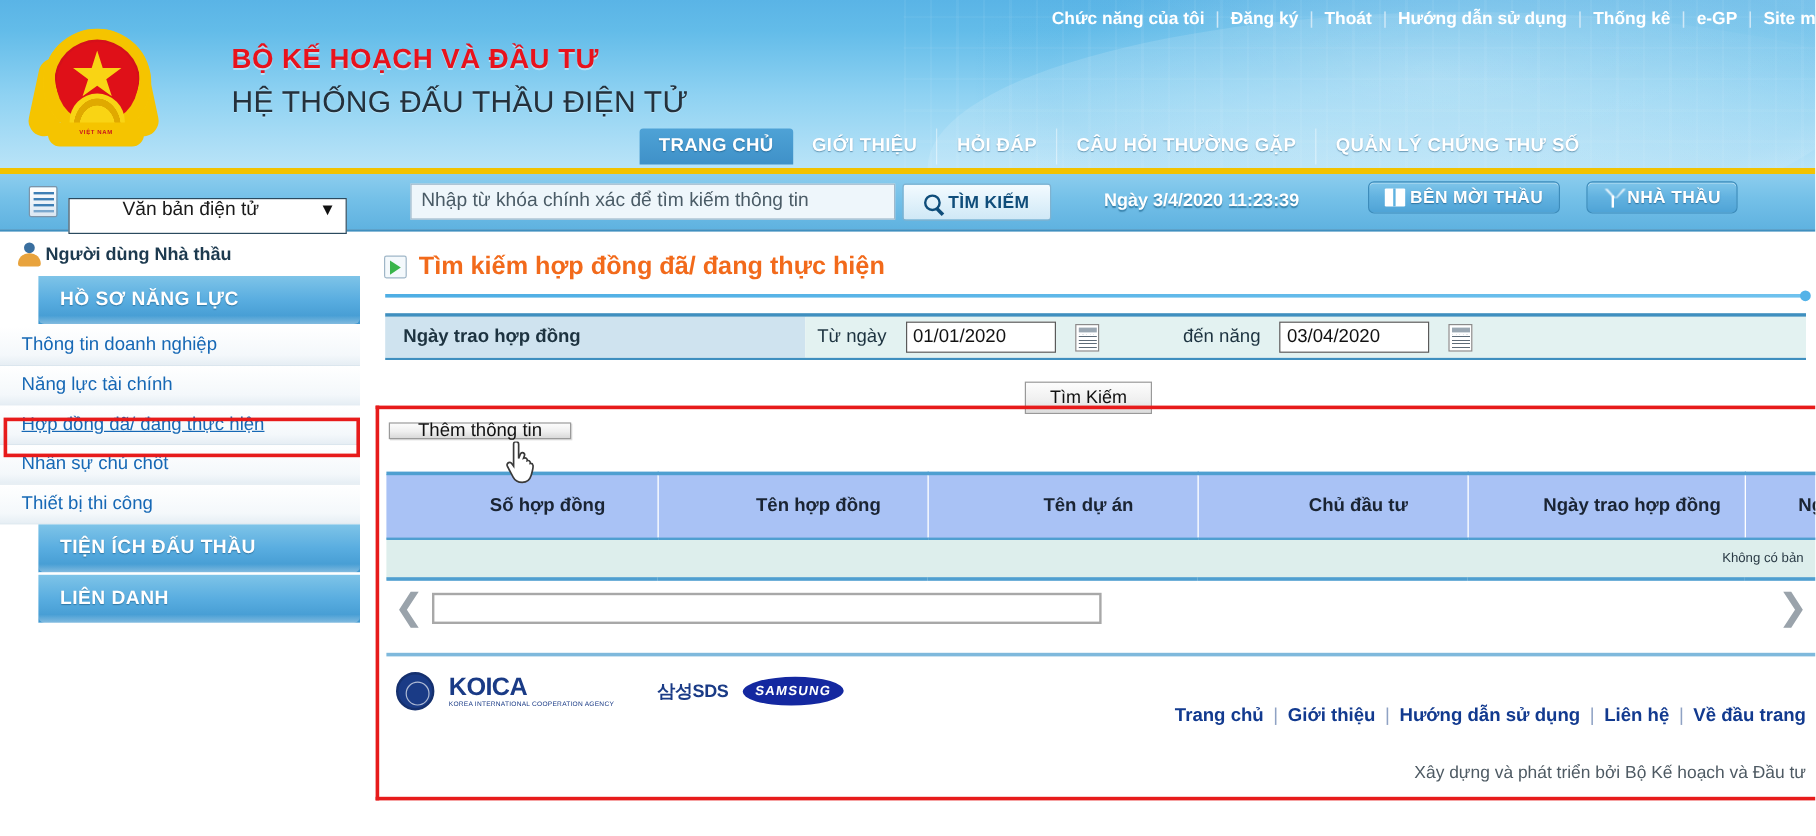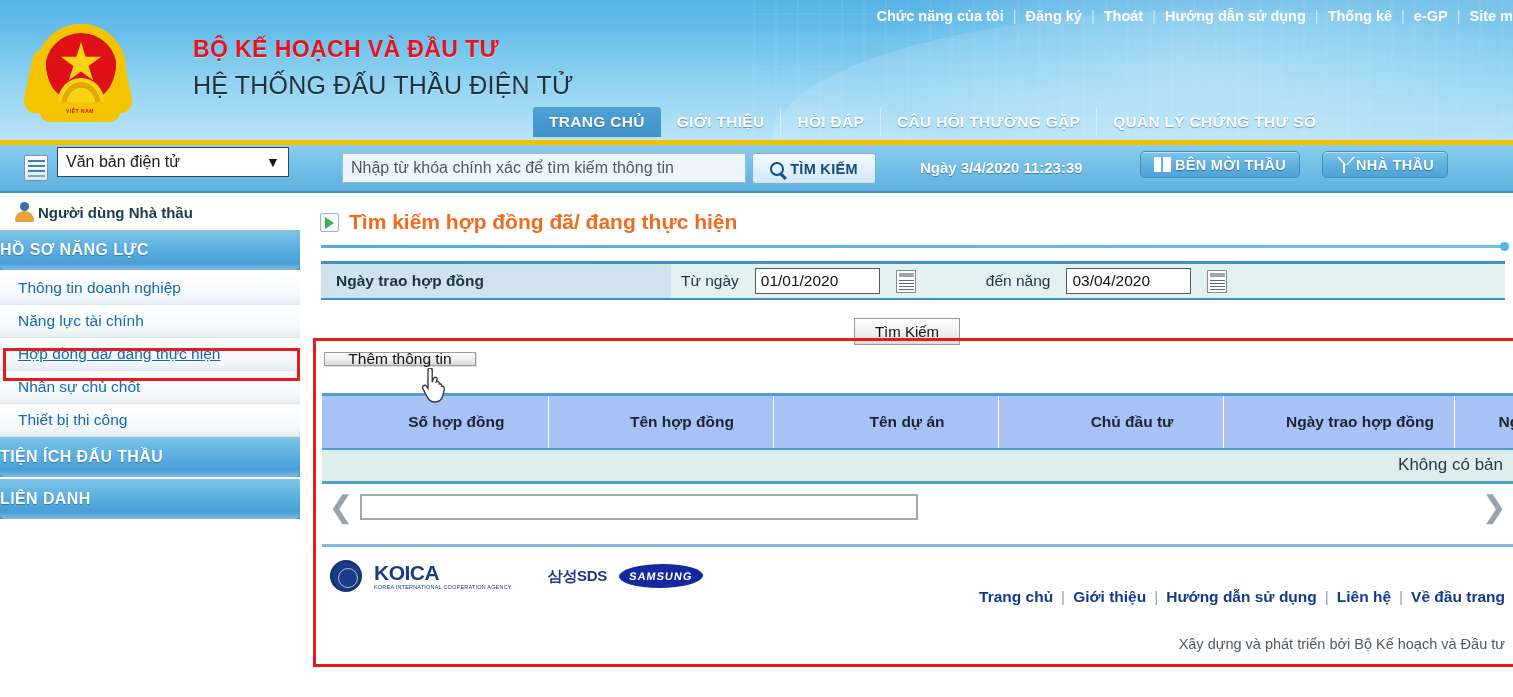--- a/index.html
+++ b/index.html
@@ -125,23 +125,23 @@
   .toolbar .docicon {
     position:absolute; left:24px; top:10px; width:24px; height:26px;
     background: linear-gradient(180deg,#ffffff,#dbe7f2);
     border:1px solid #7d94a8; border-radius:2px;
   }
   .toolbar .docicon:before {
     content:""; position:absolute; left:3px; top:4px; width:17px; height:2px; background:#3e7fb5;
     box-shadow: 0 5px 0 #3e7fb5, 0 10px 0 #3e7fb5, 0 15px 0 #7aa8ce;
   }
   .sel-wrap {
-    position:absolute; left:57px; top:2px; width:232px; height:30px;
+    position:absolute; left:57px; top:20px; width:232px; height:30px;
     background:#fff; border:1px solid #2b4a5e;
-    display:flex; align-items:center;
+    display:flex; padding-left:36px;
   }
   .sel-wrap .txt { font-size:16px; color:#1a1a1a; padding-left:8px; flex:1; }
   .sel-wrap .chev {
     width:30px; text-align:center; font-size:14px; color:#111; font-weight:bold;
   }
   .kw-input {
     position:absolute; left:342px; top:8px; width:404px; height:30px;
     background:#eef6fb; border:1px solid #9fb9cc;
     font-size:16px; color:#4a5b66; padding-left:8px; line-height:28px;
   }
@@ -195,26 +195,27 @@
   }
   .avatar:before{
     content:""; position:absolute; left:6px; top:0; width:9px; height:9px; border-radius:50%;
     background:#3a6f9f;
   }
   .avatar:after{
     content:""; position:absolute; left:1px; top:9px; width:19px; height:11px;
     border-radius: 9px 9px 2px 2px; background:#e8a33d;
   }
   .sb-head {
-    height:42px; display:flex; align-items:center; 
+    height:42px; display:flex; align-items:center; padding-left:18px;
     background: linear-gradient(180deg,#7ec4e8 0%, #59ade0 50%, #3f97cf 100%);
     color:#ffffff; font-size:16px; font-weight:bold; letter-spacing:.4px;
     text-shadow: 0 1px 1px rgba(0,60,100,.45);
     border-bottom: 2px solid #ffffff;
     position:relative;
+    margin-left:32px;
   }
   .sb-head:after{
     content:""; position:absolute; left:0; bottom:0; width:100%; height:7px;
     background: linear-gradient(180deg, rgba(255,255,255,0), rgba(255,255,255,.35));
     border-radius: 0 0 5px 5px;
   }
   .sb-item {
     height:33px; display:flex; align-items:center; padding-left:18px;
     background: linear-gradient(180deg,#ffffff 0%, #f4f8fb 75%, #e6eef4 100%);
     border-bottom:1px solid #dbe6ee;
@@ -301,21 +302,21 @@
 
   .tbl-wrap { position:absolute; left:322px; top:393px; width:1191px; }
   .tbl { width:1191px; border-collapse:collapse; table-layout:fixed; border-top:3px solid #4f9fd0; }
   .tbl th {
     height:54px; background:#a9c2f5; color:#1a2433;
     font-size:15.5px; font-weight:bold; text-align:center;
     border-right:1px solid #ffffff; border-bottom:2px solid #4f9fd0;padding-left:44px;
   }
   .tbl td.empty {
     height:34px; background:#ddeeec; text-align:right; padding-right:10px;
-    font-size:17px; color:#2b3b46; border-bottom:3px solid #4f9fd0;
+    font-size:11px; color:#2b3b46; border-bottom:3px solid #4f9fd0;
   }
 
   .pager {
     position:absolute; left:322px; top:484px; width:1191px; height:46px;
     display:flex; align-items:center;
   }
   .pg-arrow {
     width:38px; text-align:center; font-size:30px; color:#9aa3ab; font-weight:300; line-height:1;
   }
   .pg-bar {

